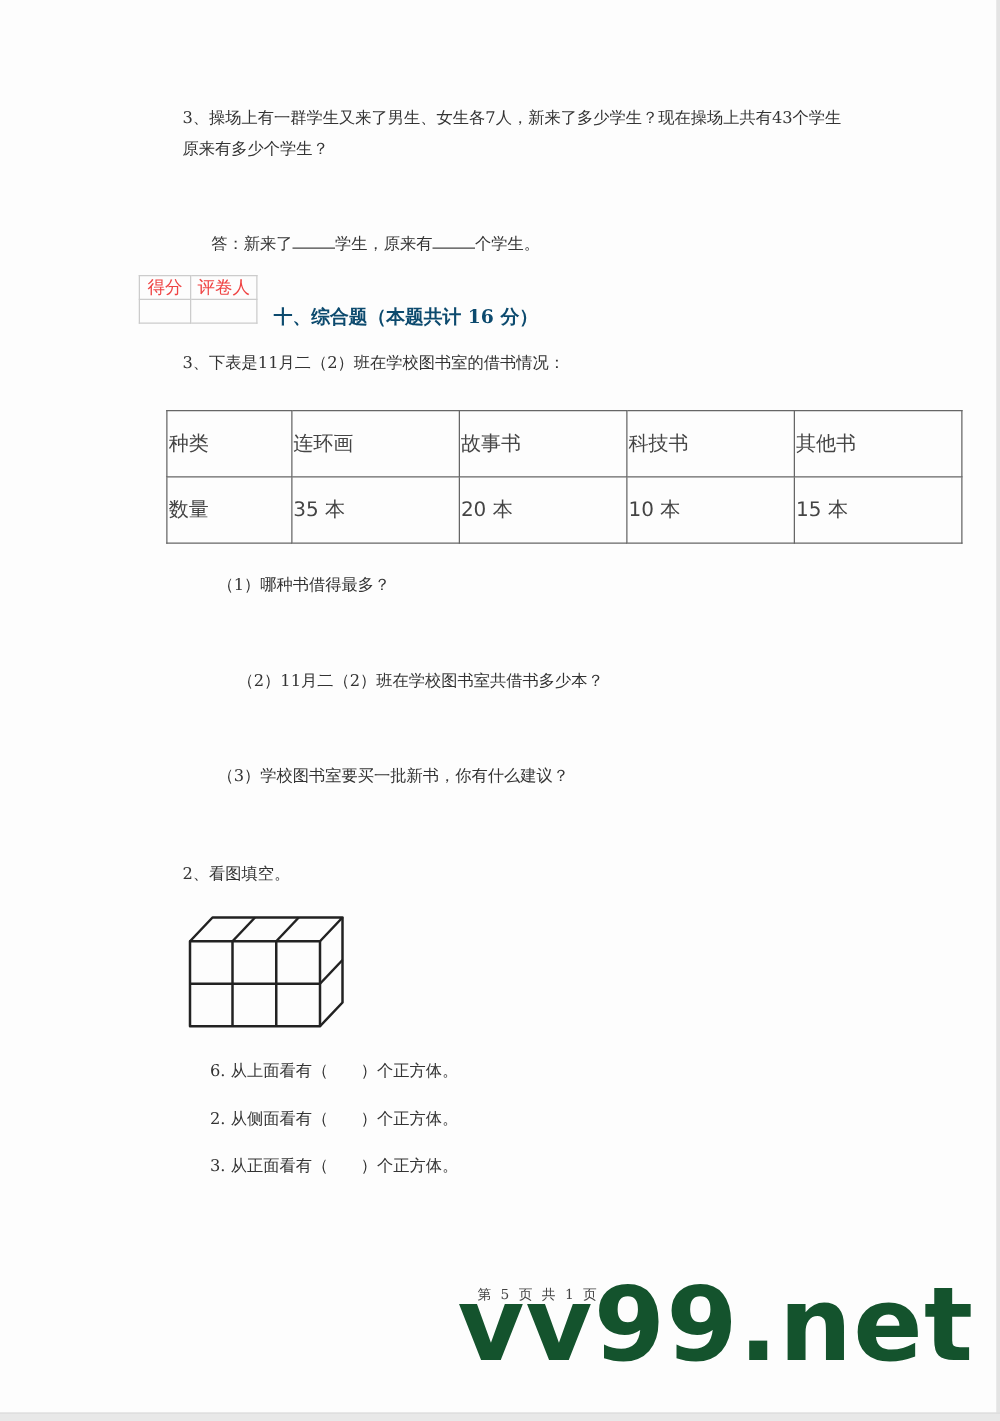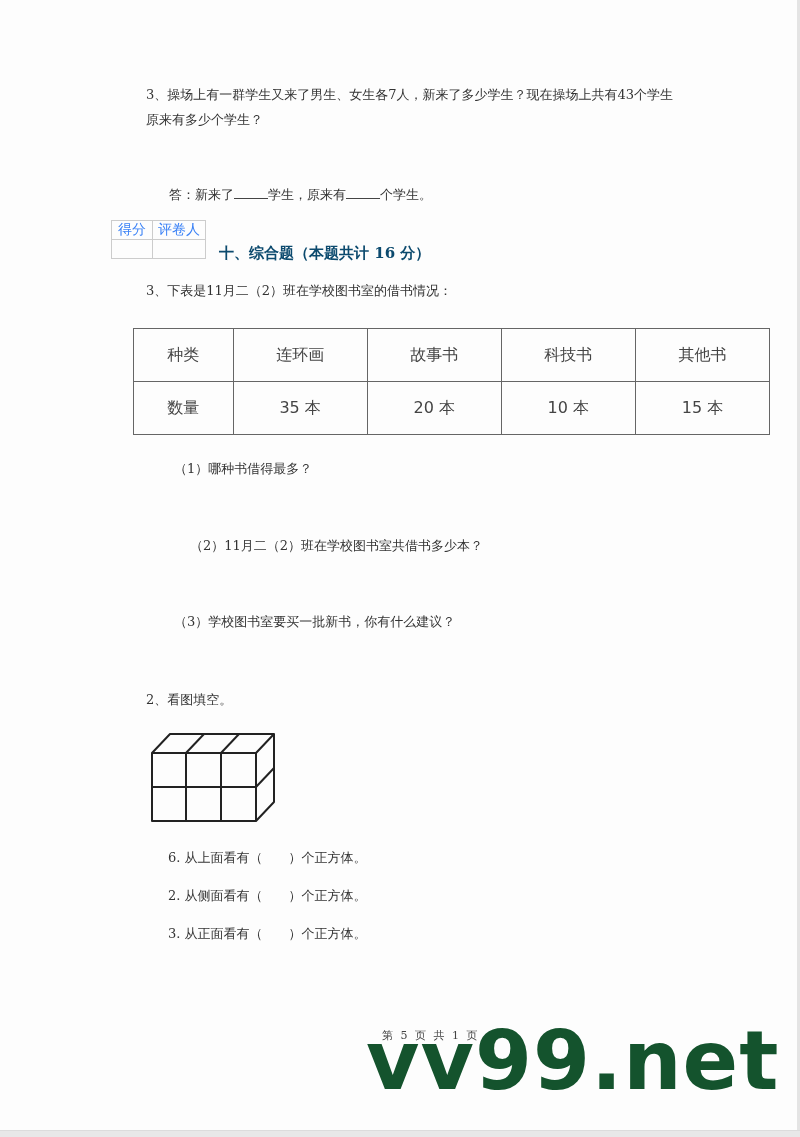--- a/index.html
+++ b/index.html
@@ -21,39 +21,39 @@
   .q3-line1 { left: 110px; top: 87px; }
   .q3-line2 { left: 110px; top: 112px; }
   .answer { left: 133px; top: 187px; }
   .blank { display: inline-block; width: 34px; border-bottom: 1px solid #444; height: 11px; vertical-align: baseline; }
 
   .score-box {
     position: absolute; left: 111px; top: 220px;
     border-collapse: collapse; font-family: "DejaVu Sans", sans-serif;
   }
   .score-box td {
-    border: 1px solid #ccc; font-size: 14px; color: #3b82f6;
+    border: 1px solid #ccc; font-size: 14px; color: #ef4444;
     height: 18px; padding: 0 3px; text-align: center;
   }
   .score-box td.c1 { width: 34px; }
   .score-box td.c2 { width: 46px; }
 
   .section-title {
     position: absolute; left: 219px; top: 244px;
     font-size: 15px; font-weight: bold; color: #0c4a6e;
   }
   .q1 { left: 110px; top: 283px; }
 
   table.books {
     position: absolute; left: 133px; top: 328px;
     width: 637px; border-collapse: collapse;
     font-family: "DejaVu Sans", sans-serif;
   }
   table.books td {
-    border: 1.5px solid #666; text-align: center;
+    border: 1.5px solid #666; 
     font-size: 16px; color: #444; height: 50px;
   }
   table.books td.h { width: 98px; }
   table.books td.c { width: 133px; }
 
   .sub1 { left: 138px; top: 461px; }
   .sub2 { left: 154px; top: 538px; }
   .sub3 { left: 138px; top: 614px; }
   .q2 { left: 110px; top: 692px; }
 

